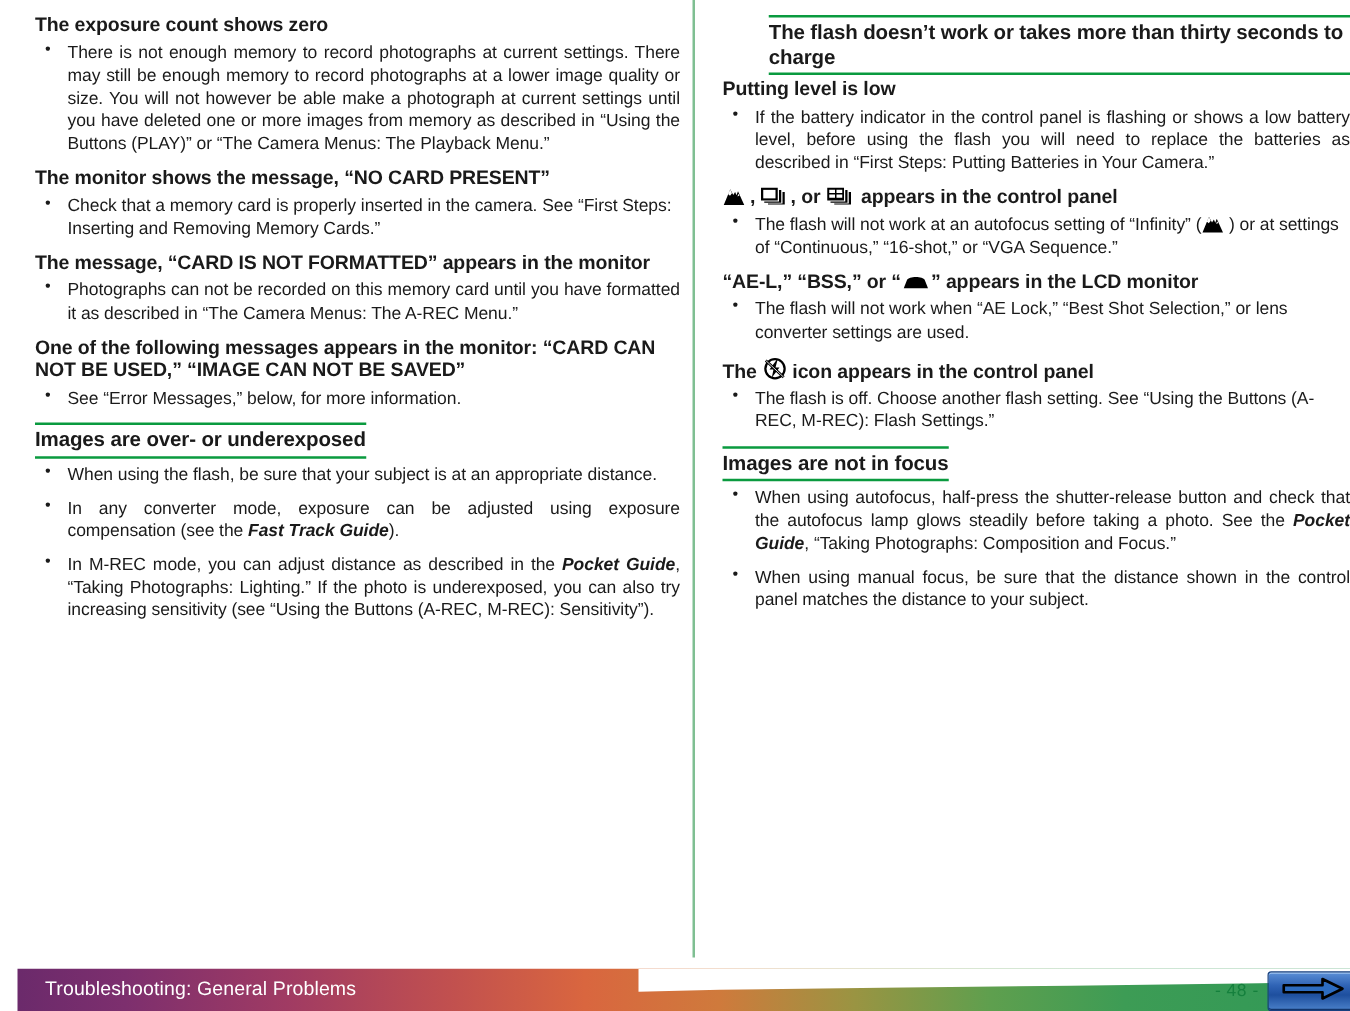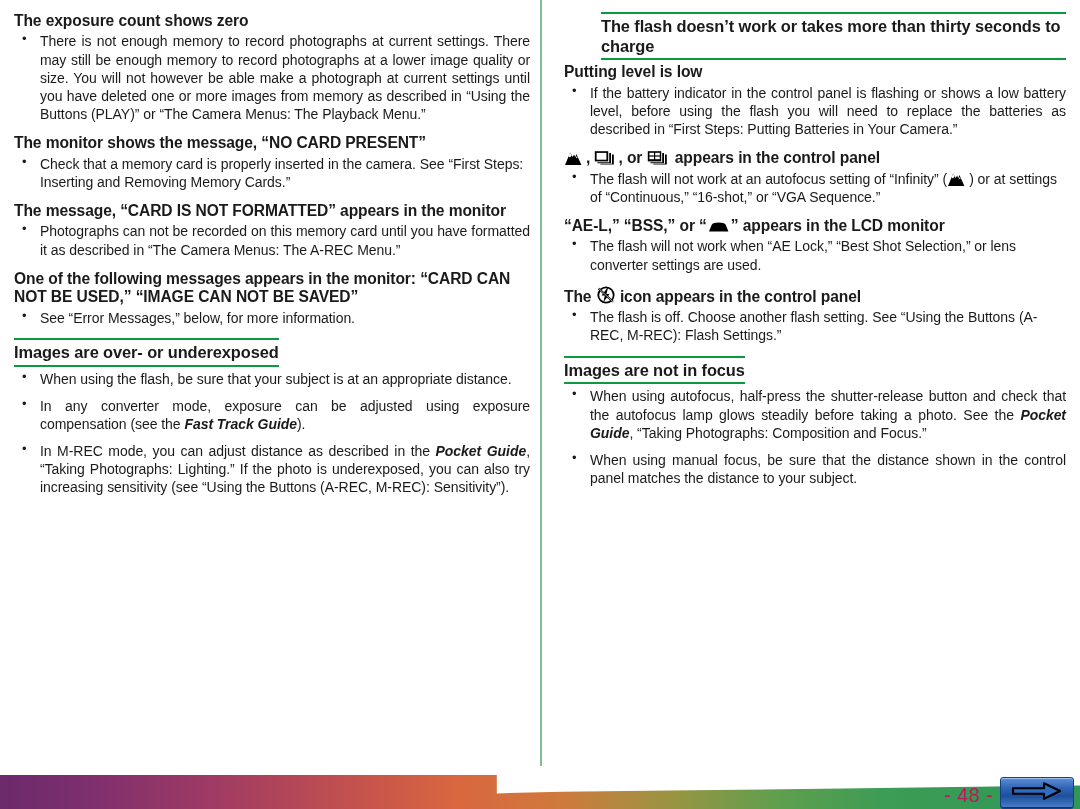--- a/index.html
+++ b/index.html
@@ -11,21 +11,21 @@
     width: 1080px;
     height: 809px;
     position: relative;
     overflow: hidden;
     font-family: "Liberation Sans", sans-serif;
     color: #1a1a1a;
   }
 
   .page {
     position: absolute;
-    left: 0; top: 0;
+    left: 14px; top: 0;
     width: 891px;
     height: 809px;
   }
 
   .columns {
     position: absolute;
     left: 0; top: 0;
     width: 1080px;
     height: 766px;
     display: flex;
@@ -156,22 +156,22 @@
     left: 22px;
     top: 17px;
     font-size: 15.6px;
     color: #ffffff;
     letter-spacing: 0.1px;
   }
   .footer-page {
     position: absolute;
     right: 87px;
     top: 18px;
-    font-size: 20px;
-    color: #be185d;
+    font-size: 14px;
+    color: #15803d;
     letter-spacing: 0.4px;
     margin-left: 44px;
   }
   .nav-btn {
     position: absolute;
     right: 6px;
     top: 11px;
     width: 72px;
     height: 30px;
     border-radius: 3px;
@@ -301,20 +301,21 @@
       </div>
 
     </div>
   </div>
 
   <div class="footer">
     <div class="footer-bar">
       <div class="footer-sweep"></div>
       <div class="footer-sweep2"></div>
     </div>
+    <div class="footer-title">Troubleshooting: General Problems</div>
     <div class="footer-page">- 48 -</div>
     <div class="nav-btn">
       <span>
         <svg width="52" height="20" viewBox="0 0 52 20">
           <path d="M2 7.2 L33 7.2 L33 2.2 L49 10 L33 17.8 L33 12.8 L2 12.8 Z" fill="#2d6cc0" stroke="#000" stroke-width="2.1" stroke-linejoin="round"></path>
         </svg>
       </span>
     </div>
   </div>
 

